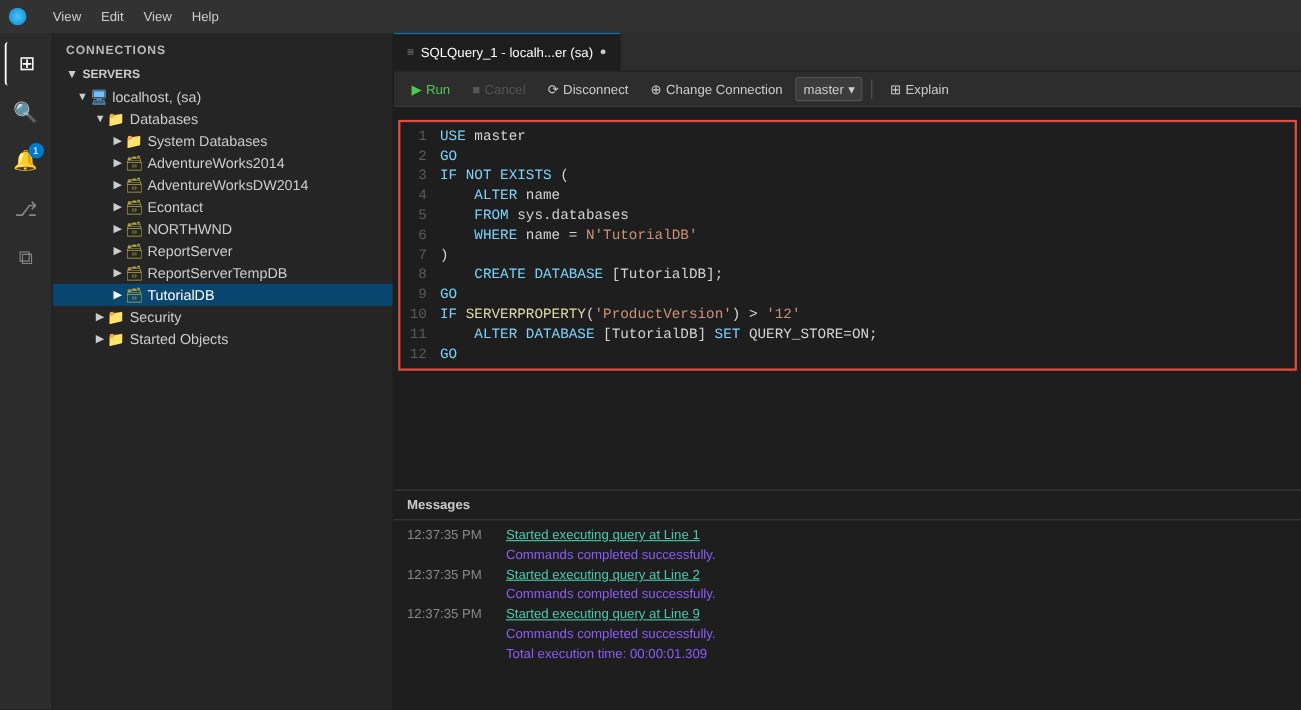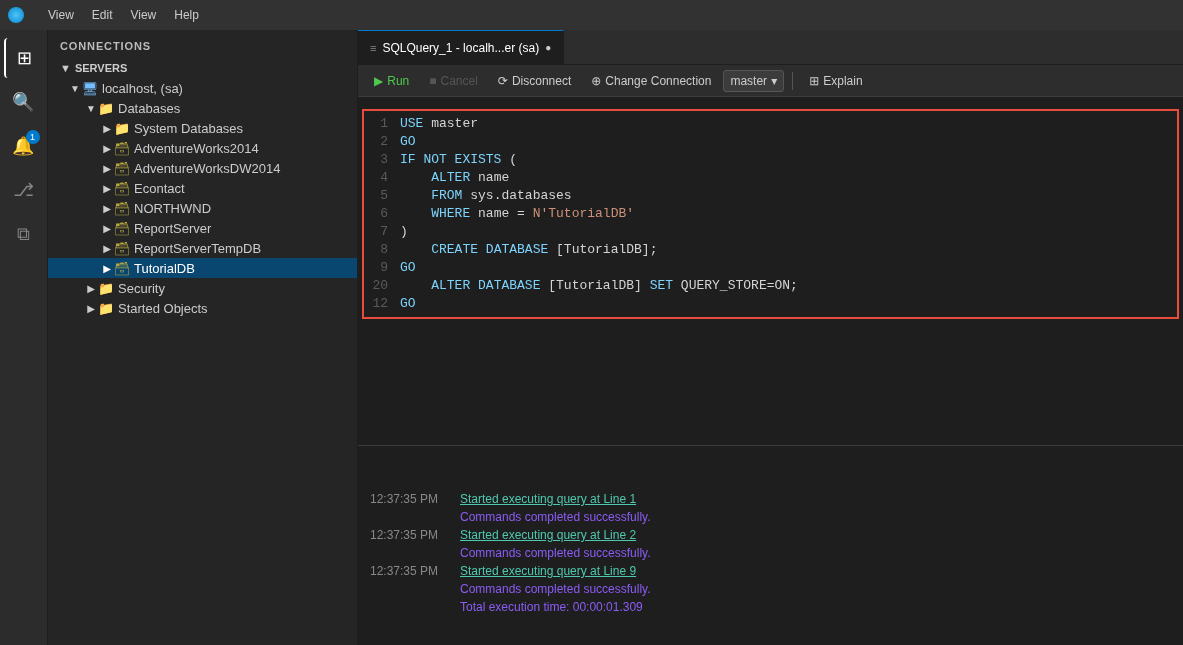--- a/index.html
+++ b/index.html
@@ -250,21 +250,20 @@
       font-size: 12px;
       font-weight: 600;
       color: #cccccc;
       border-bottom: 1px solid #3c3c3c;
       flex-shrink: 0;
     }
     .messages-content {
       flex: 1;
       overflow-y: auto;
       padding: 4px 0;
-      margin-top: 40px;
     }
     .msg-row {
       display: flex;
       padding: 2px 12px;
       font-size: 12px;
       align-items: flex-start;
     }
     .msg-time {
       color: #888;
       min-width: 90px;
@@ -451,31 +450,36 @@
             </div>
             <div class="code-line">
               <span class="line-num">8</span>
               <span class="code-text"><span class="plain">    </span><span class="kw">CREATE DATABASE</span><span class="plain"> [TutorialDB];</span></span>
             </div>
             <div class="code-line">
               <span class="line-num">9</span>
               <span class="code-text"><span class="kw">GO</span></span>
             </div>
             <div class="code-line">
-              <span class="line-num">20</span>
+              <span class="line-num">10</span>
+              <span class="code-text"><span class="kw">IF</span><span class="plain"> </span><span class="fn">SERVERPROPERTY</span><span class="plain">(</span><span class="str">'ProductVersion'</span><span class="plain">) &gt; </span><span class="str">'12'</span></span>
+            </div>
+            <div class="code-line">
+              <span class="line-num">11</span>
               <span class="code-text"><span class="plain">    </span><span class="kw">ALTER DATABASE</span><span class="plain"> [TutorialDB] </span><span class="kw">SET</span><span class="plain"> QUERY_STORE=ON;</span></span>
             </div>
             <div class="code-line">
               <span class="line-num">12</span>
               <span class="code-text"><span class="kw">GO</span></span>
             </div>
           </div>
       </div>
 
       <div class="messages-pane">
+        <div class="messages-header">Messages</div>
         <div class="messages-content" id="messages-container">
             <div class="msg-row">
               <span class="msg-time">12:37:35 PM</span>
               <span class="msg-link">Started executing query at Line 1</span>
             </div>
             <div class="msg-row msg-indent">
               <span class="msg-text">Commands completed successfully.</span>
             </div>
             <div class="msg-row">
               <span class="msg-time">12:37:35 PM</span>

